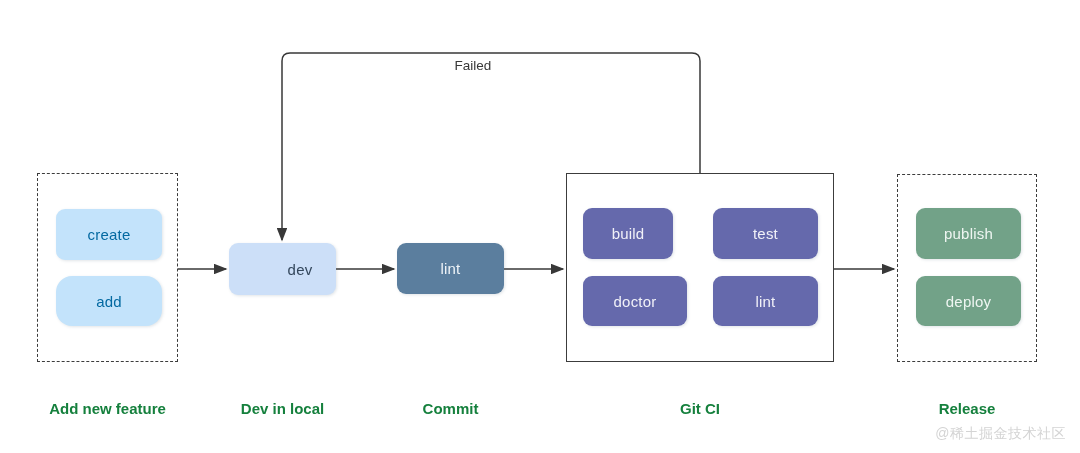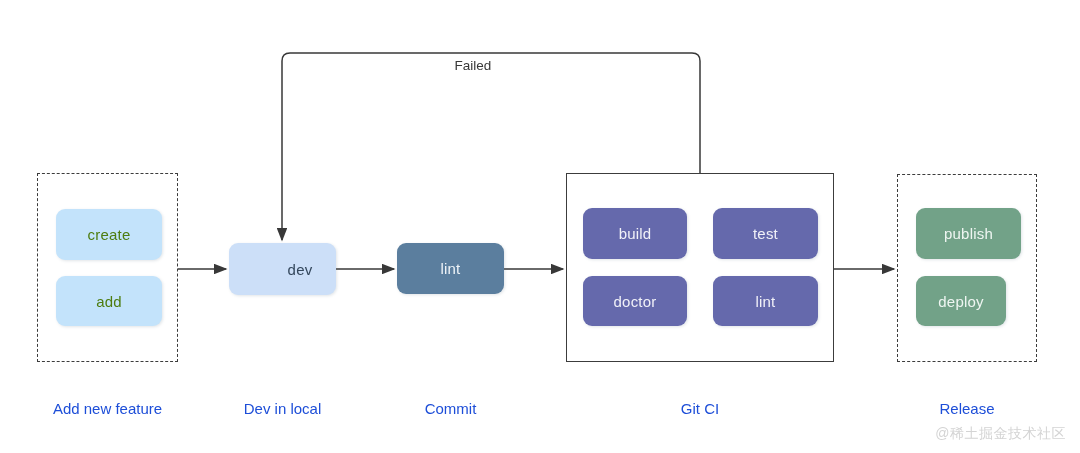--- a/index.html
+++ b/index.html
@@ -19,30 +19,31 @@
   .group-box.solid{border:1.5px solid #3c3c3c;}
   .node{
     position:absolute;
     box-sizing:border-box;
     border-radius:9px;
     display:flex;align-items:center;justify-content:center;
     font-size:15px;
     letter-spacing:.2px;
     box-shadow:1px 1px 3px rgba(90,110,130,.18);
   }
-  .node.skyblue{background:#c3e3fb;color:#4d7c0f;}
+  .node.skyblue{background:#c3e3fb;color:#0369a1;}
   .node.periwinkle{background:#ccdff8;color:#33475c;}
   .node.steel{background:#5b7e9e;color:#eef3f7;}
   .node.purple{background:#6569ac;color:#f1f1f8;}
   .node.green{background:#72a288;color:#eff6f2;text-align:right;}
   .caption{
     position:absolute;
     text-align:center;
     font-size:15px;
-    color:#1d4ed8;
+    color:#15803d;
+    font-weight:bold;
   }
   #arrow-layer{
     position:absolute;left:0;top:0;width:1080px;height:453px;
     pointer-events:none;
   }
   #failed-label{
     position:absolute;
     left:473px;top:53px;
     transform:translate(-50%,-50%);
     background:#ffffff;
@@ -79,35 +80,35 @@
 
     <path d="M834,269 H894" fill="none" stroke="#383838" stroke-width="1.5" marker-end="url(#ah)"></path>
 
     <path d="M700,173 V61 Q700,53 692,53 H290 Q282,53 282,61 V240" fill="none" stroke="#383838" stroke-width="1.5" marker-end="url(#ah)"></path>
   </svg>
 
   <div id="failed-label">Failed</div>
 
   <div class="group-box dashed" style="left:37px;top:173px;width:141px;height:189px;"></div>
   <div class="node skyblue" style="left:56px;top:209px;width:106px;height:51px;">create</div>
-  <div class="node skyblue" style="left:56px;top:276px;width:106px;height:50px;">add</div>
+  <div class="node skyblue" style="left:56px;top:276px;width:106px;height:50px;border-radius:16px;">add</div>
 
   <div class="node periwinkle" style="left:229px;top:243px;width:107px;height:52px;padding-left:35px;">dev</div>
 
   <div class="node steel" style="left:397px;top:243px;width:107px;height:51px;">lint</div>
 
   <div class="group-box solid" style="left:566px;top:173px;width:268px;height:189px;"></div>
-  <div class="node purple" style="left:583px;top:208px;width:104px;height:51px;">build</div>
+  <div class="node purple" style="left:583px;top:208px;width:90px;height:51px;">build</div>
   <div class="node purple" style="left:713px;top:208px;width:105px;height:51px;text-align:center;">test</div>
   <div class="node purple" style="left:583px;top:276px;width:104px;height:50px;">doctor</div>
   <div class="node purple" style="left:713px;top:276px;width:105px;height:50px;">lint</div>
 
   <div class="group-box dashed" style="left:897px;top:174px;width:140px;height:188px;"></div>
   <div class="node green" style="left:916px;top:208px;width:105px;height:51px;">publish</div>
-  <div class="node green" style="left:916px;top:276px;width:90px;height:50px;">deploy</div>
+  <div class="node green" style="left:916px;top:276px;width:105px;height:50px;">deploy</div>
 
   <div class="caption" style="left:37px;top:400px;width:141px;">Add new feature</div>
   <div class="caption" style="left:229px;top:400px;width:107px;">Dev in local</div>
   <div class="caption" style="left:397px;top:400px;width:107px;">Commit</div>
   <div class="caption" style="left:897px;top:400px;width:140px;">Release</div>
   <div class="caption" style="left:566px;top:400px;width:268px;">Git CI</div>
 
   <div id="watermark">@稀土掘金技术社区</div>
 
 </div>

